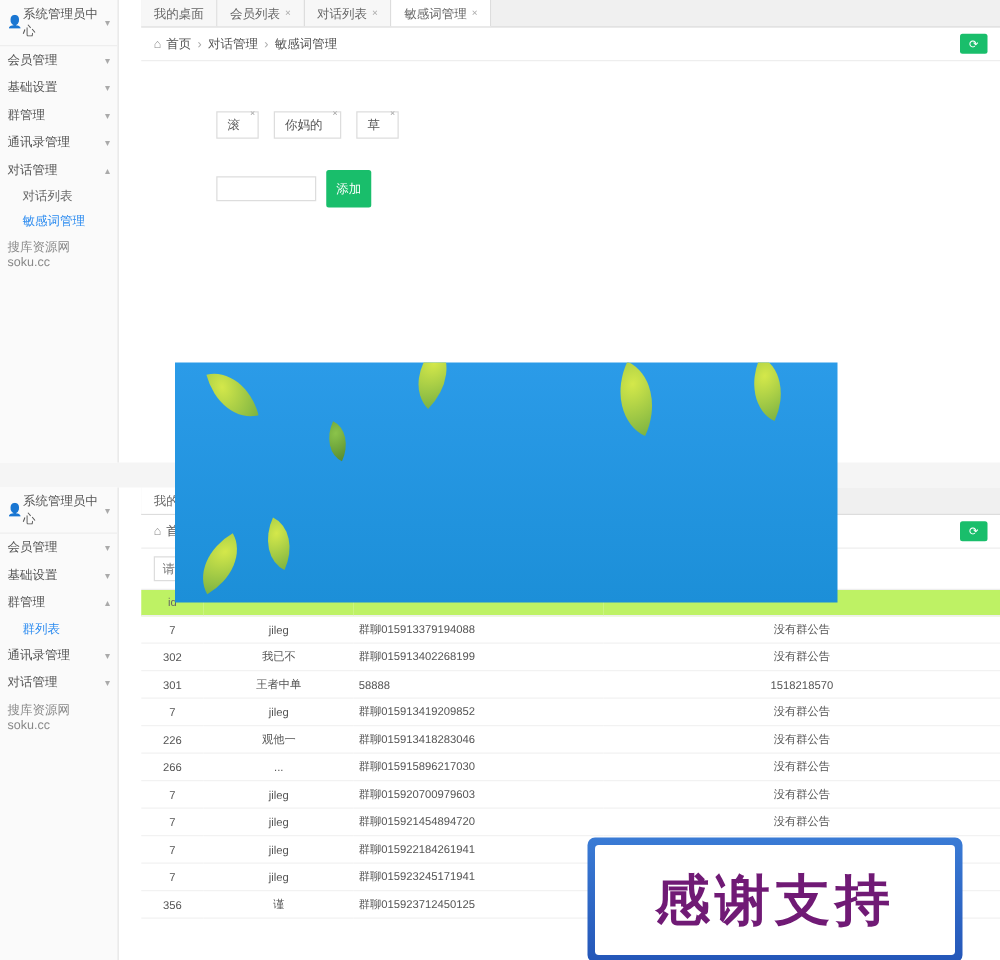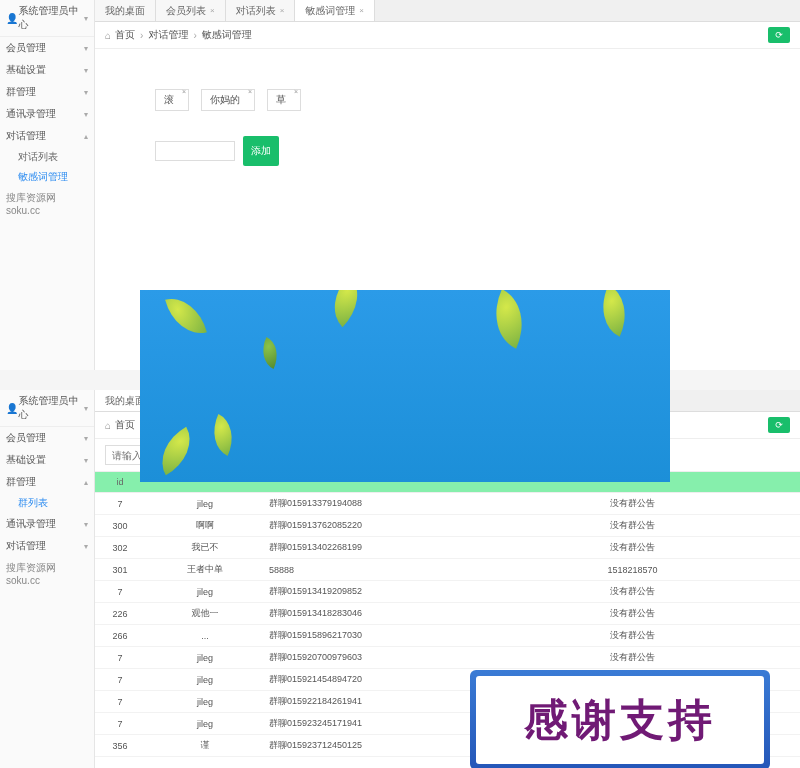--- a/index.html
+++ b/index.html
@@ -11,21 +11,21 @@
 
 .sidebar { position: absolute; left: 0; top: 0; width: 95px; height: 100%; background: #fafafa; border-right: 1px solid #e5e5e5; }
 .side-head { display: flex; align-items: center; padding: 4px 6px; font-size: 10px; color: #555; border-bottom: 1px solid #eee; }
 .side-head .chev { margin-left: auto; color: #aaa; font-size: 8px; }
 .side-item { display: flex; align-items: center; padding: 4px 6px; font-size: 10px; color: #555; cursor: pointer; }
 .side-item .chev { margin-left: auto; color: #aaa; font-size: 8px; }
 .side-sub { padding: 3px 6px 3px 18px; font-size: 10px; color: #666; cursor: pointer; }
 .side-sub.active { color: #2d8cf0; }
 .side-foot { padding: 4px 6px; font-size: 10px; color: #888; }
 
-.content { position: absolute; left: 95px; right: 0; top: 0; height: 100%; }
+.content { position: absolute; left: 113px; right: 0; top: 0; height: 100%; }
 .tabs { display: flex; background: #f0f0f0; border-bottom: 1px solid #ddd; height: 22px; }
 .tab { padding: 3px 10px; font-size: 10px; color: #666; border-right: 1px solid #ddd; background: #f7f7f7; cursor: pointer; display: flex; align-items: center; gap: 4px; }
 .tab.active { background: #fff; }
 .tab .x { color: #aaa; font-size: 8px; }
 
 .crumbbar { display: flex; align-items: center; padding: 5px 10px; font-size: 10px; color: #555; border-bottom: 1px solid #eee; }
 .crumbbar .home-ico { margin-right: 4px; color: #888; }
 .crumbbar .sep { margin: 0 5px; color: #aaa; }
 .refresh { margin-left: auto; width: 22px; height: 16px; background: #19be6b; border-radius: 2px; display: flex; align-items: center; justify-content: center; color: #fff; font-size: 9px; cursor: pointer; }
 
@@ -34,21 +34,21 @@
 .tag { position: relative; padding: 3px 14px 3px 8px; background: #fff; border: 1px solid #ddd; font-size: 10px; color: #555; }
 .tag .x { position: absolute; top: -2px; right: 2px; font-size: 7px; color: #999; }
 .addrow { display: flex; gap: 8px; margin-top: 25px; align-items: center; }
 .addrow input { width: 80px; height: 20px; border: 1px solid #ddd; padding: 0 4px; font-size: 10px; }
 .addbtn { padding: 8px 8px; background: #19be6b; color: #fff; font-size: 10px; border-radius: 2px; cursor: pointer; }
 
 .searchbar { padding: 6px 10px; border-bottom: 1px solid #eee; }
 .searchbar input { width: 140px; height: 20px; border: 1px solid #ddd; padding: 0 6px; font-size: 10px; color: #aaa; }
 
 .tbl { width: 100%; border-collapse: collapse; font-size: 9px; }
-.tbl th { background: #86efac; padding: 5px 4px; text-align: left; font-weight: normal; color: #666; border-bottom: 1px solid #eee; }
+.tbl th { background: #bef264; padding: 5px 4px; text-align: left; font-weight: normal; color: #666; border-bottom: 1px solid #eee; }
 .tbl td { padding: 4px 4px; border-bottom: 1px solid #f2f2f2; color: #555; }
 .tbl .c1 { width: 50px; text-align: center; }
 .tbl .c2 { width: 120px; text-align: center; }
 .tbl .c3 { width: 200px; }
 .tbl .c4 { text-align: center; }
 
 .overlay-img { position: absolute; top: 290px; left: 140px; width: 530px; height: 192px; background: linear-gradient(180deg, #2b9be8 0%, #1c8fd8 100%); z-index: 50; overflow: hidden; }
 .leaf { position: absolute; width: 32px; height: 42px; background: radial-gradient(ellipse at 30% 30%, #d4e84a, #7cb342); border-radius: 0 100% 0 100%; transform: rotate(25deg); }
 .leaf.l1 { top: 5px; left: 30px; transform: rotate(-15deg); }
 .leaf.l2 { top: -10px; left: 190px; transform: rotate(45deg); }
@@ -194,26 +194,20 @@
       </tr>
         </thead>
       <tbody id="tbody">
           <tr>
             <td class="c1">7</td>
             <td class="c2">jileg</td>
             <td class="c3">群聊015913379194088</td>
             <td class="c4">没有群公告</td>
           </tr>
           <tr>
-            <td class="c1">300</td>
-            <td class="c2">啊啊</td>
-            <td class="c3">群聊015913762085220</td>
-            <td class="c4">没有群公告</td>
-          </tr>
-          <tr>
             <td class="c1">302</td>
             <td class="c2">我已不</td>
             <td class="c3">群聊015913402268199</td>
             <td class="c4">没有群公告</td>
           </tr>
           <tr>
             <td class="c1">301</td>
             <td class="c2">王者中单</td>
             <td class="c3">58888</td>
             <td class="c4">1518218570</td>

